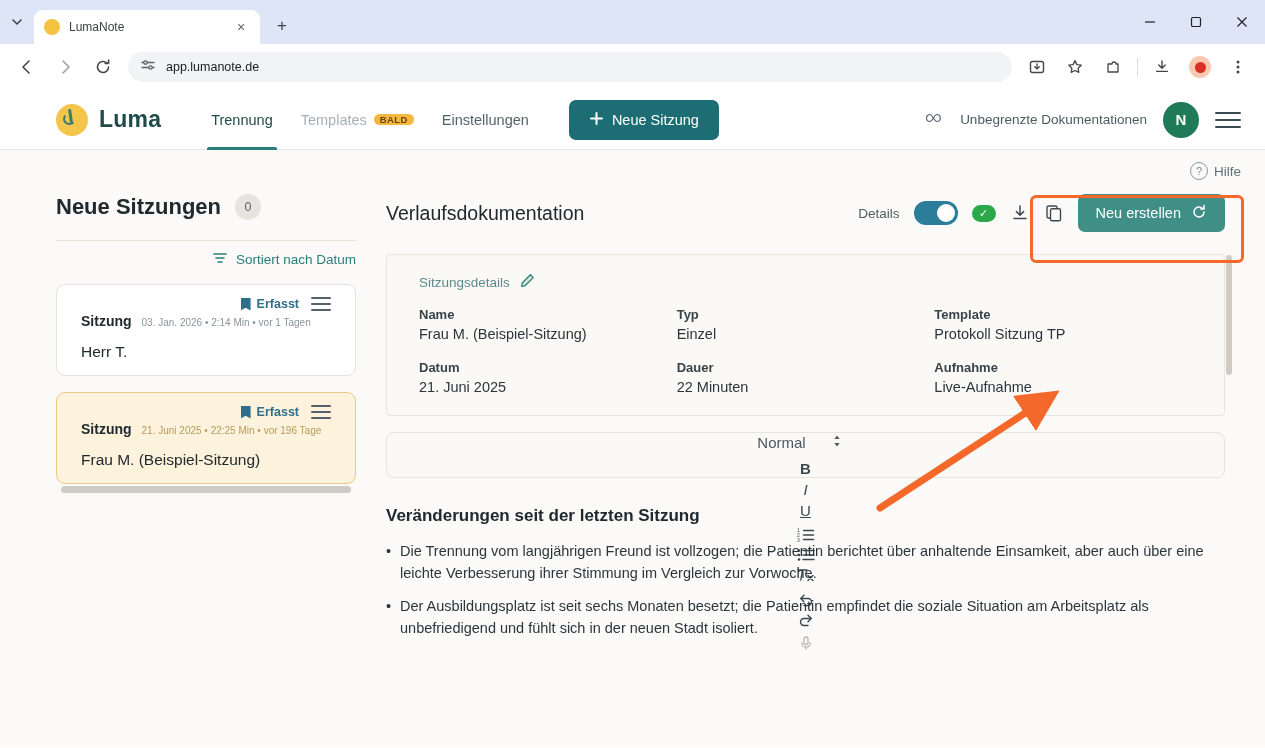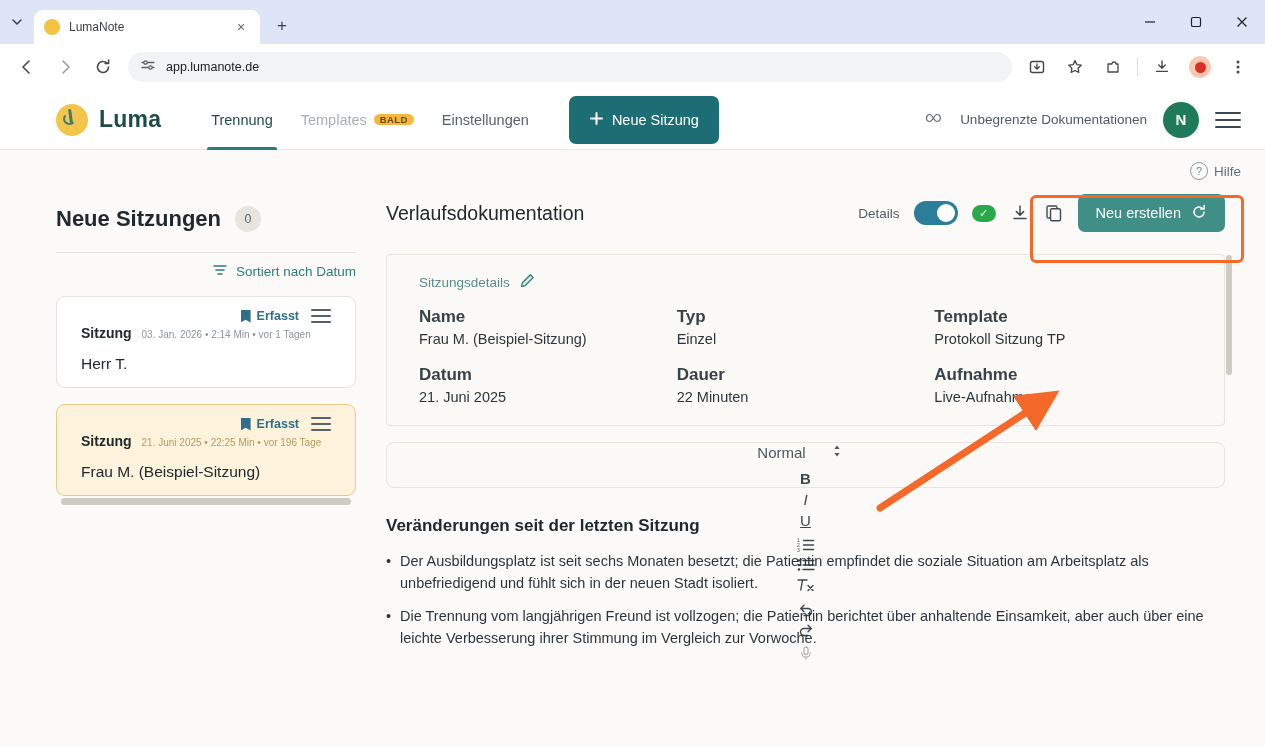--- a/index.html
+++ b/index.html
@@ -265,21 +265,21 @@
     padding: 0 6px;
     border-radius: 9px;
     margin-left: 7px;
     letter-spacing: .4px;
   }
   .btn-primary {
     margin-left: 28px;
     background: #1c6e74;
     color: #fff;
     font-size: 14.5px;
-    height: 48px;
+    height: 40px;
     border-radius: 7px;
     display: flex;
     align-items: center;
     gap: 8px;
     padding: 8px 20px;
     border: none;
     font-family: inherit;
   }
   .appbar-right {
     margin-left: auto;
@@ -341,21 +341,20 @@
     justify-content: center;
     color: #7b8d94;
   }
 
   
   .left-col {
     position: absolute;
     left: 56px;
     top: 44px;
     width: 300px;
-    margin-top: 12px;
   }
   .left-head {
     display: flex;
     align-items: center;
     gap: 14px;
   }
   .left-title {
     font-size: 22px;
     font-weight: 700;
     color: #20292e;
@@ -561,21 +560,21 @@
     color: #2b7d78;
     font-size: 13px;
   }
   .grid {
     margin-top: 16px;
     display: grid;
     grid-template-columns: 1fr 1fr 1fr;
     row-gap: 18px;
   }
   .f-label {
-    font-size: 17px;
+    font-size: 13px;
     font-weight: 700;
     color: #37434a;
     margin-bottom: 4px;
   }
   .f-value {
     font-size: 14.5px;
     color: #2b363c;
   }
   .panel-scroll {
     position: absolute;
@@ -991,22 +990,22 @@
           <div class="tool mic">
             <svg width="16" height="16" viewBox="0 0 16 16">
                 <rect x="6" y="2" width="4" height="7.5" rx="2" stroke="#b9b4ab" stroke-width="1.3" fill="none"></rect>
                 <path d="M3.8 8a4.2 4.2 0 0 0 8.4 0M8 12.2V14" stroke="#b9b4ab" stroke-width="1.3" fill="none" stroke-linecap="round"></path>
               </svg>
           </div>
         </div>
 
         <div class="doc-title">Veränderungen seit der letzten Sitzung</div>
         <ul class="bullets">
+          <li>Die Trennung vom langjährigen Freund ist vollzogen; die Patientin berichtet über anhaltende Einsamkeit, aber auch über eine leichte Verbesserung ihrer Stimmung im Vergleich zur Vorwoche.</li>
           <li>Der Ausbildungsplatz ist seit sechs Monaten besetzt; die Patientin empfindet die soziale Situation am Arbeitsplatz als unbefriedigend und fühlt sich in der neuen Stadt isoliert.</li>
-          <li>Die Trennung vom langjährigen Freund ist vollzogen; die Patientin berichtet über anhaltende Einsamkeit, aber auch über eine leichte Verbesserung ihrer Stimmung im Vergleich zur Vorwoche.</li>
         </ul>
       </div>
 
       <div class="highlight-box" style="left: 1030px; top: 45px; width: 208px; height: 62px;"></div>
       <svg class="arrow-svg" viewBox="0 0 200 140">
         <defs>
           <marker id="ah" markerWidth="6" markerHeight="6" refX="3" refY="3" orient="auto">
             <path d="M0 0 L6 3 L0 6 z" fill="#f4682a"></path>
           </marker>
         </defs>

